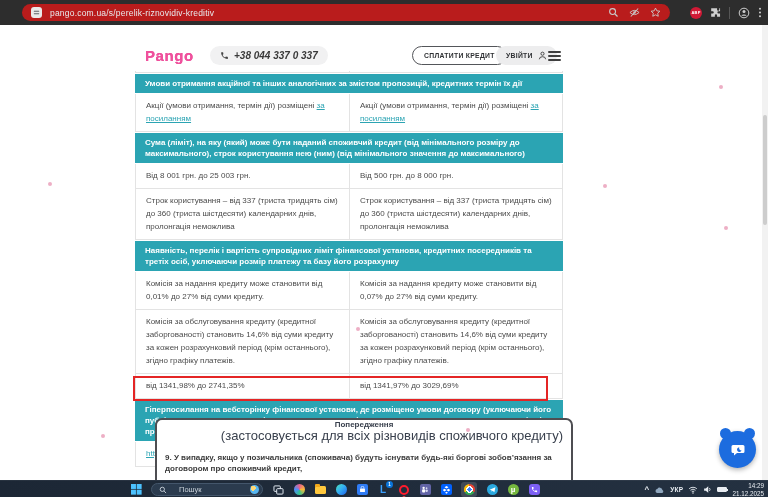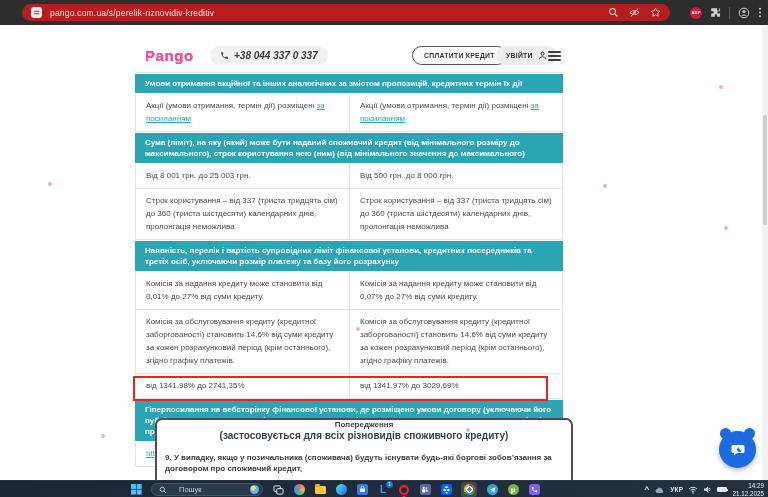--- a/index.html
+++ b/index.html
@@ -35,21 +35,21 @@
   .trow.first{height:17px;overflow:hidden;}
   .trow.first .tcell{padding-top:2px;}
   .thead{background:#2ba4b3;color:#fff;font-weight:bold;font-size:8px;line-height:11px;padding:4px 10px;margin:1px 0;}
   a.tlink{color:#2ba4b3;text-decoration:underline;cursor:pointer;}
   .hl{position:relative;}
   .red-frame{position:absolute;left:-2px;right:15px;top:2px;bottom:-2px;border:2px solid #e42525;z-index:6;pointer-events:none;}
 
   
   .warn-box{position:absolute;left:147px;top:418px;width:418px;height:75px;border:2px solid #4e4e52;border-radius:7px;background:#fff;z-index:3;padding:0 8px 0;box-sizing:border-box;margin-left:8px;}
   .w-title{text-align:center;font-size:8px;font-weight:bold;color:#39404d;line-height:10px;}
-  .w-sub{text-align:center;font-size:10px;font-weight:bold;color:#39404d;line-height:10px;margin-top:1px;}
+  .w-sub{text-align:right;font-size:13px;font-weight:normal;color:#39404d;line-height:10px;margin-top:1px;}
   .w-para{margin-top:11px;font-size:8px;font-weight:bold;color:#3a3a3a;line-height:11px;}
 
   
   .dot{position:absolute;width:4px;height:4px;border-radius:50%;background:rgba(222,109,150,.55);z-index:5;}
   .chat-widget{position:absolute;left:719px;top:431px;width:37px;height:37px;border-radius:50%;background:#1c6cdf;z-index:8;box-shadow:0 2px 5px rgba(0,0,0,.3);display:flex;align-items:center;justify-content:center;cursor:pointer;}
   .chat-widget::before,.chat-widget::after{content:"";position:absolute;width:11px;height:11px;border-radius:50%;background:#1c6cdf;top:-3px;}
   .chat-widget::before{left:1px;} .chat-widget::after{right:1px;}
   .scrollbar{position:absolute;right:0;top:25px;width:6px;height:455px;background:#f2f2f2;z-index:7;}
   .scroll-thumb{position:absolute;left:1px;top:90px;width:4px;height:110px;border-radius:2px;background:#cdcdcd;}
 

